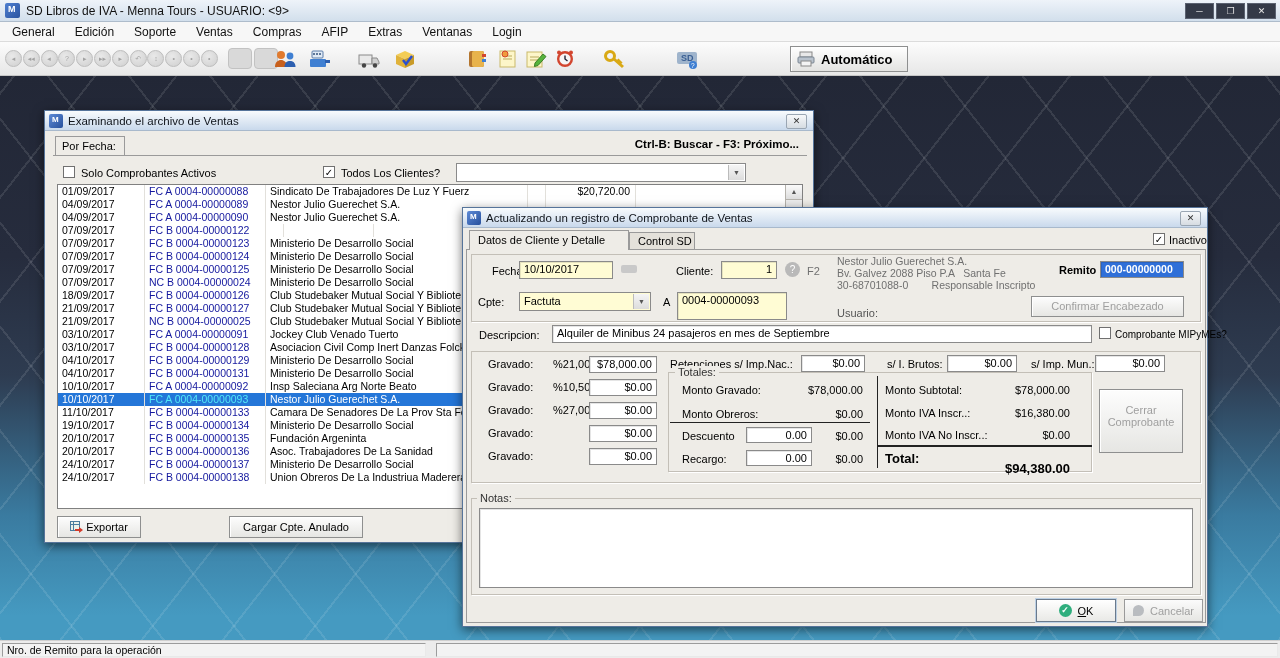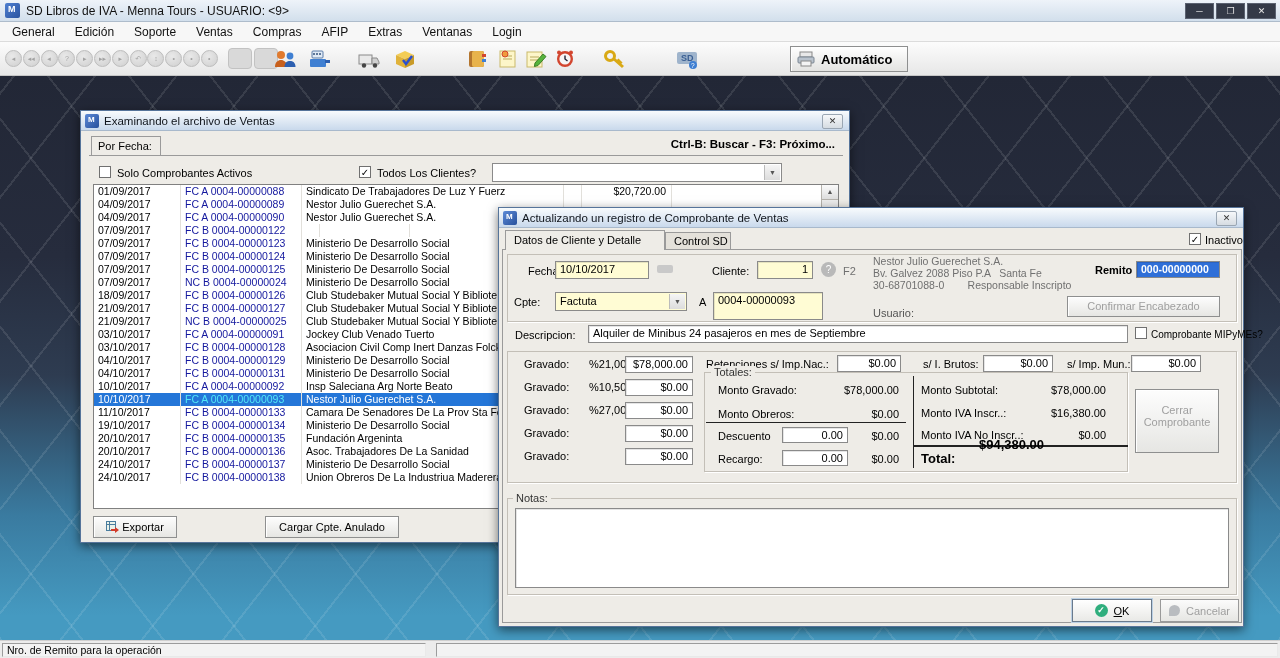--- a/index.html
+++ b/index.html
@@ -42,21 +42,21 @@
       repeating-linear-gradient(52deg, rgba(255,255,255,0.10) 0 2px, transparent 2px 64px),
       repeating-linear-gradient(-52deg, rgba(255,255,255,0.10) 0 2px, transparent 2px 64px),
       linear-gradient(180deg,#222736 0px,#262c3d 180px,#2e3c51 300px,#3a7ba0 440px,#459ac1 540px,#459ac1 100%);
   }
   .bg-black-panel { position:absolute; left:814px; top:152px; width:194px; height:210px; background:#0b0b0b; }
   .bg-white-frame { position:absolute; left:8px; top:12px; width:176px; height:190px;
     border:7px solid #f0f0f0; background:#0a0a0a; }
 
   
   .dialog { position:absolute; background:#eeece7; border:1px solid #56749a;
-    box-shadow:0 3px 10px rgba(0,0,0,0.55);margin-left:36px; }
+    box-shadow:0 3px 10px rgba(0,0,0,0.55); }
   .dlg-title { position:absolute; left:0; top:0; right:0; height:20px;
     background:linear-gradient(#f8fbfd,#c9d9ec); border-bottom:1px solid #a8b9cc;
     display:flex; align-items:center; }
   .dlg-title .dicon { width:14px; height:14px; margin:0 5px 0 4px; border-radius:2px;
     background:linear-gradient(135deg,#5d8ad6,#27509c); position:relative; }
   .dlg-title .dicon::after { content:"M"; position:absolute; left:3px; top:1px; color:#fff; font-size:8px; font-weight:bold; }
   .dlg-title .dtext { font-size:11.5px; color:#10151c; }
   .dlg-close { position:absolute; top:3px; width:21px; height:15px; text-align:center; line-height:13px;
     font-size:9px; color:#333; background:linear-gradient(#f6f8fa,#d6dce2); border:1px solid #9aa6b3; border-radius:2px; }
 
@@ -562,21 +562,21 @@
   <span class="lab" style="left:352px;top:245px;width:48px;text-align:right">$0.00</span>
   <div class="vline" style="left:414px;top:168px;height:92px"></div>
   <span class="lab" style="left:422px;top:176px">Monto Subtotal:</span>
   <span class="lab" style="left:500px;top:176px;width:107px;text-align:right">$78,000.00</span>
   <span class="lab" style="left:422px;top:199px">Monto IVA Inscr..:</span>
   <span class="lab" style="left:500px;top:199px;width:107px;text-align:right">$16,380.00</span>
   <span class="lab" style="left:422px;top:221px">Monto IVA No Inscr..:</span>
   <span class="lab" style="left:500px;top:221px;width:107px;text-align:right">$0.00</span>
   <div class="hline thick" style="left:414px;top:237px;width:215px"></div>
   <span class="lab" style="left:422px;top:243px;font-weight:bold;font-size:13px">Total:</span>
-  <span class="lab" style="left:480px;top:229px;width:127px;font-weight:bold;font-size:13px">$94,380.00</span>
+  <span class="lab" style="left:480px;top:253px;width:127px;text-align:right;font-weight:bold;font-size:13px">$94,380.00</span>
   <div class="btn disabled" style="left:636px;top:181px;width:84px;height:64px;padding-top:14px">Cerrar Comprobante</div>
 
   <div class="etched" style="left:8px;top:290px;width:730px;height:97px"></div>
   <span class="legend" style="left:14px;top:284px">Notas:</span>
   <div class="inp" style="left:16px;top:300px;width:714px;height:80px"></div>
 
   <div class="okbtn">
     <span class="ok-ic">✓</span>
     <span class="t">OK</span>
   </div>

